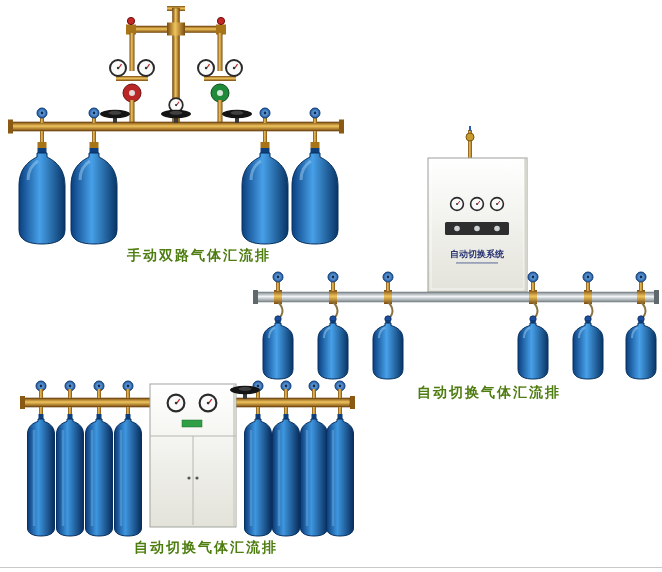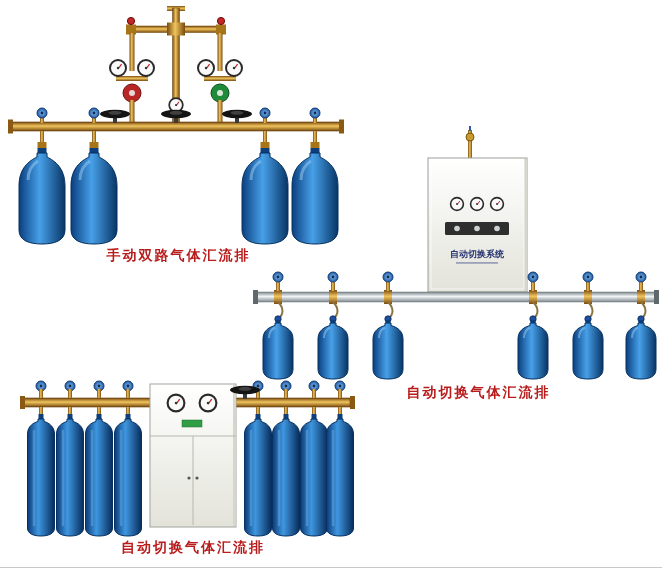--- a/index.html
+++ b/index.html
@@ -1,20 +1,20 @@
 <!DOCTYPE html>
 <html><head>
 <meta charset="utf-8">
 <style>
   html,body{margin:0;padding:0;background:#ffffff;}
   .stage{position:relative;width:662px;height:572px;background:#ffffff;overflow:hidden;
          font-family:"Liberation Sans",sans-serif;}
   .fig-art{position:absolute;}
-  .caption{position:absolute;text-align:center;font-weight:bold;font-size:14px;
-           letter-spacing:2px;color:#b91c1c;white-space:nowrap;}
+  .caption{position:absolute;text-align:right;font-weight:bold;font-size:14px;
+           letter-spacing:2px;color:#4d7c0f;white-space:nowrap;}
   .bottom-rule{position:absolute;left:0;top:567px;width:662px;height:1px;background:#c9c9c9;}
   svg text{font-family:"Liberation Sans",sans-serif;}
 </style>
 </head>
 <body>
 
 <div class="stage">
 
   <svg width="0" height="0" style="position:absolute" aria-hidden="true">
     <defs>

